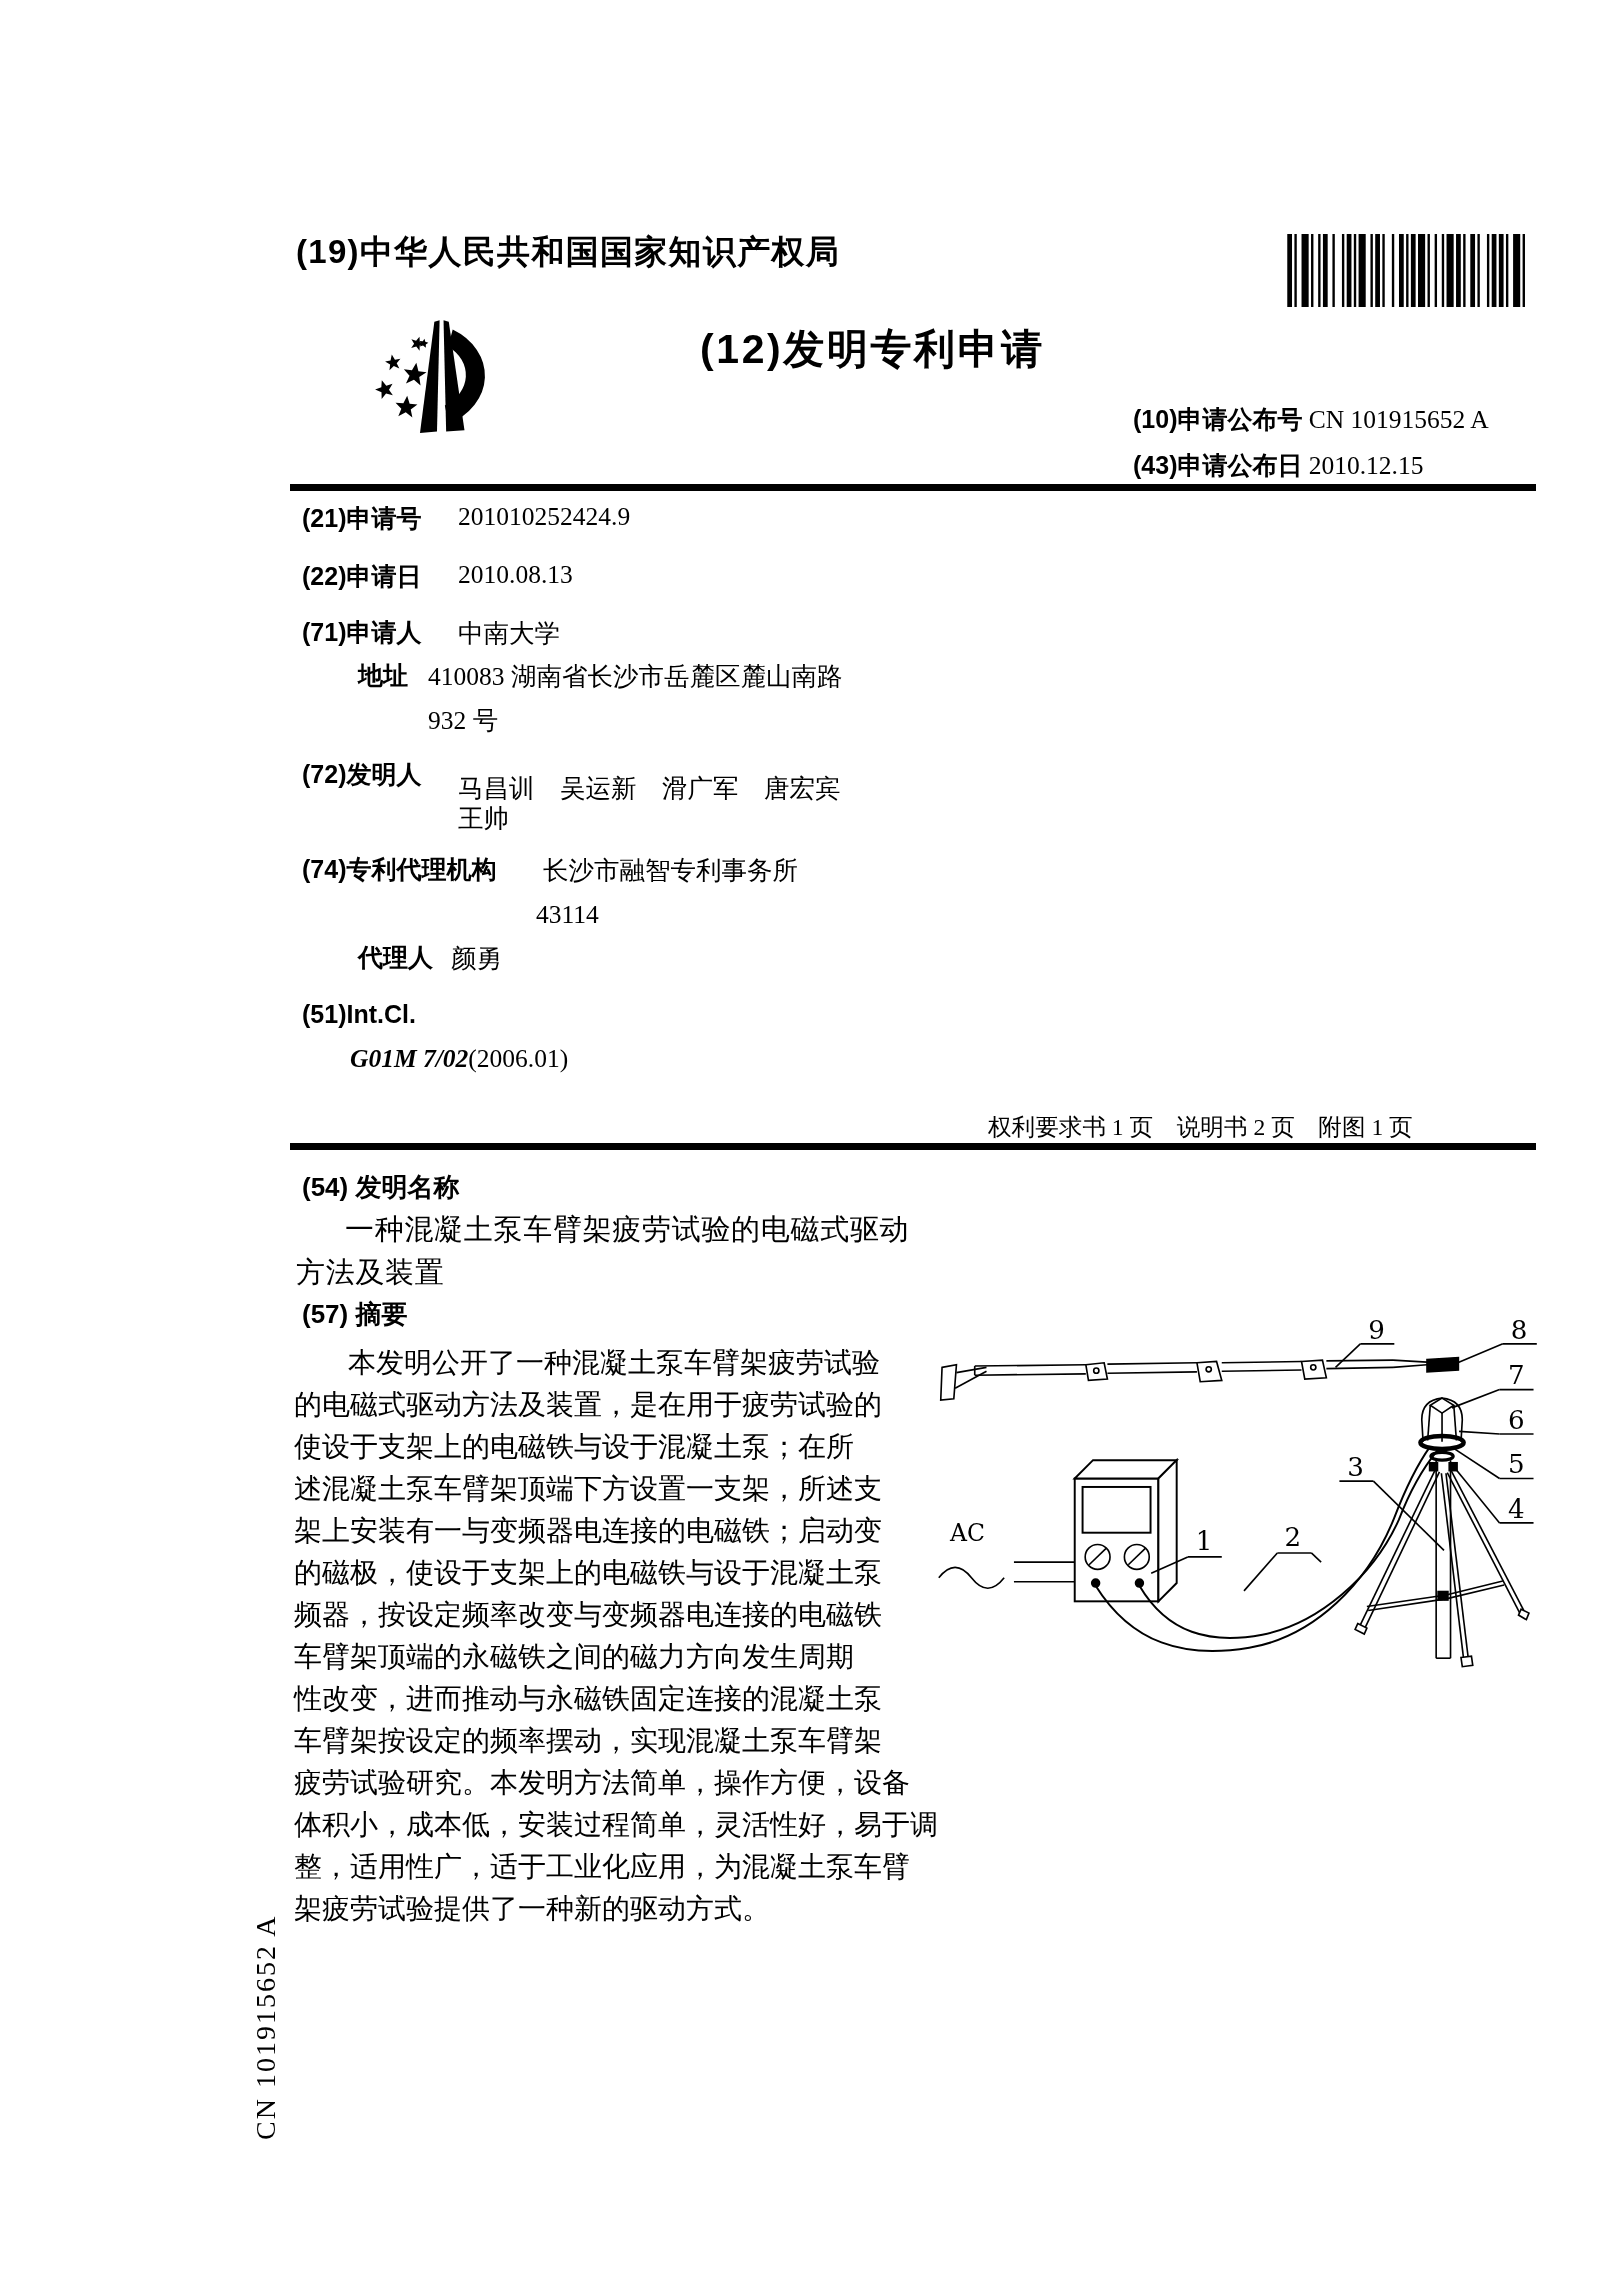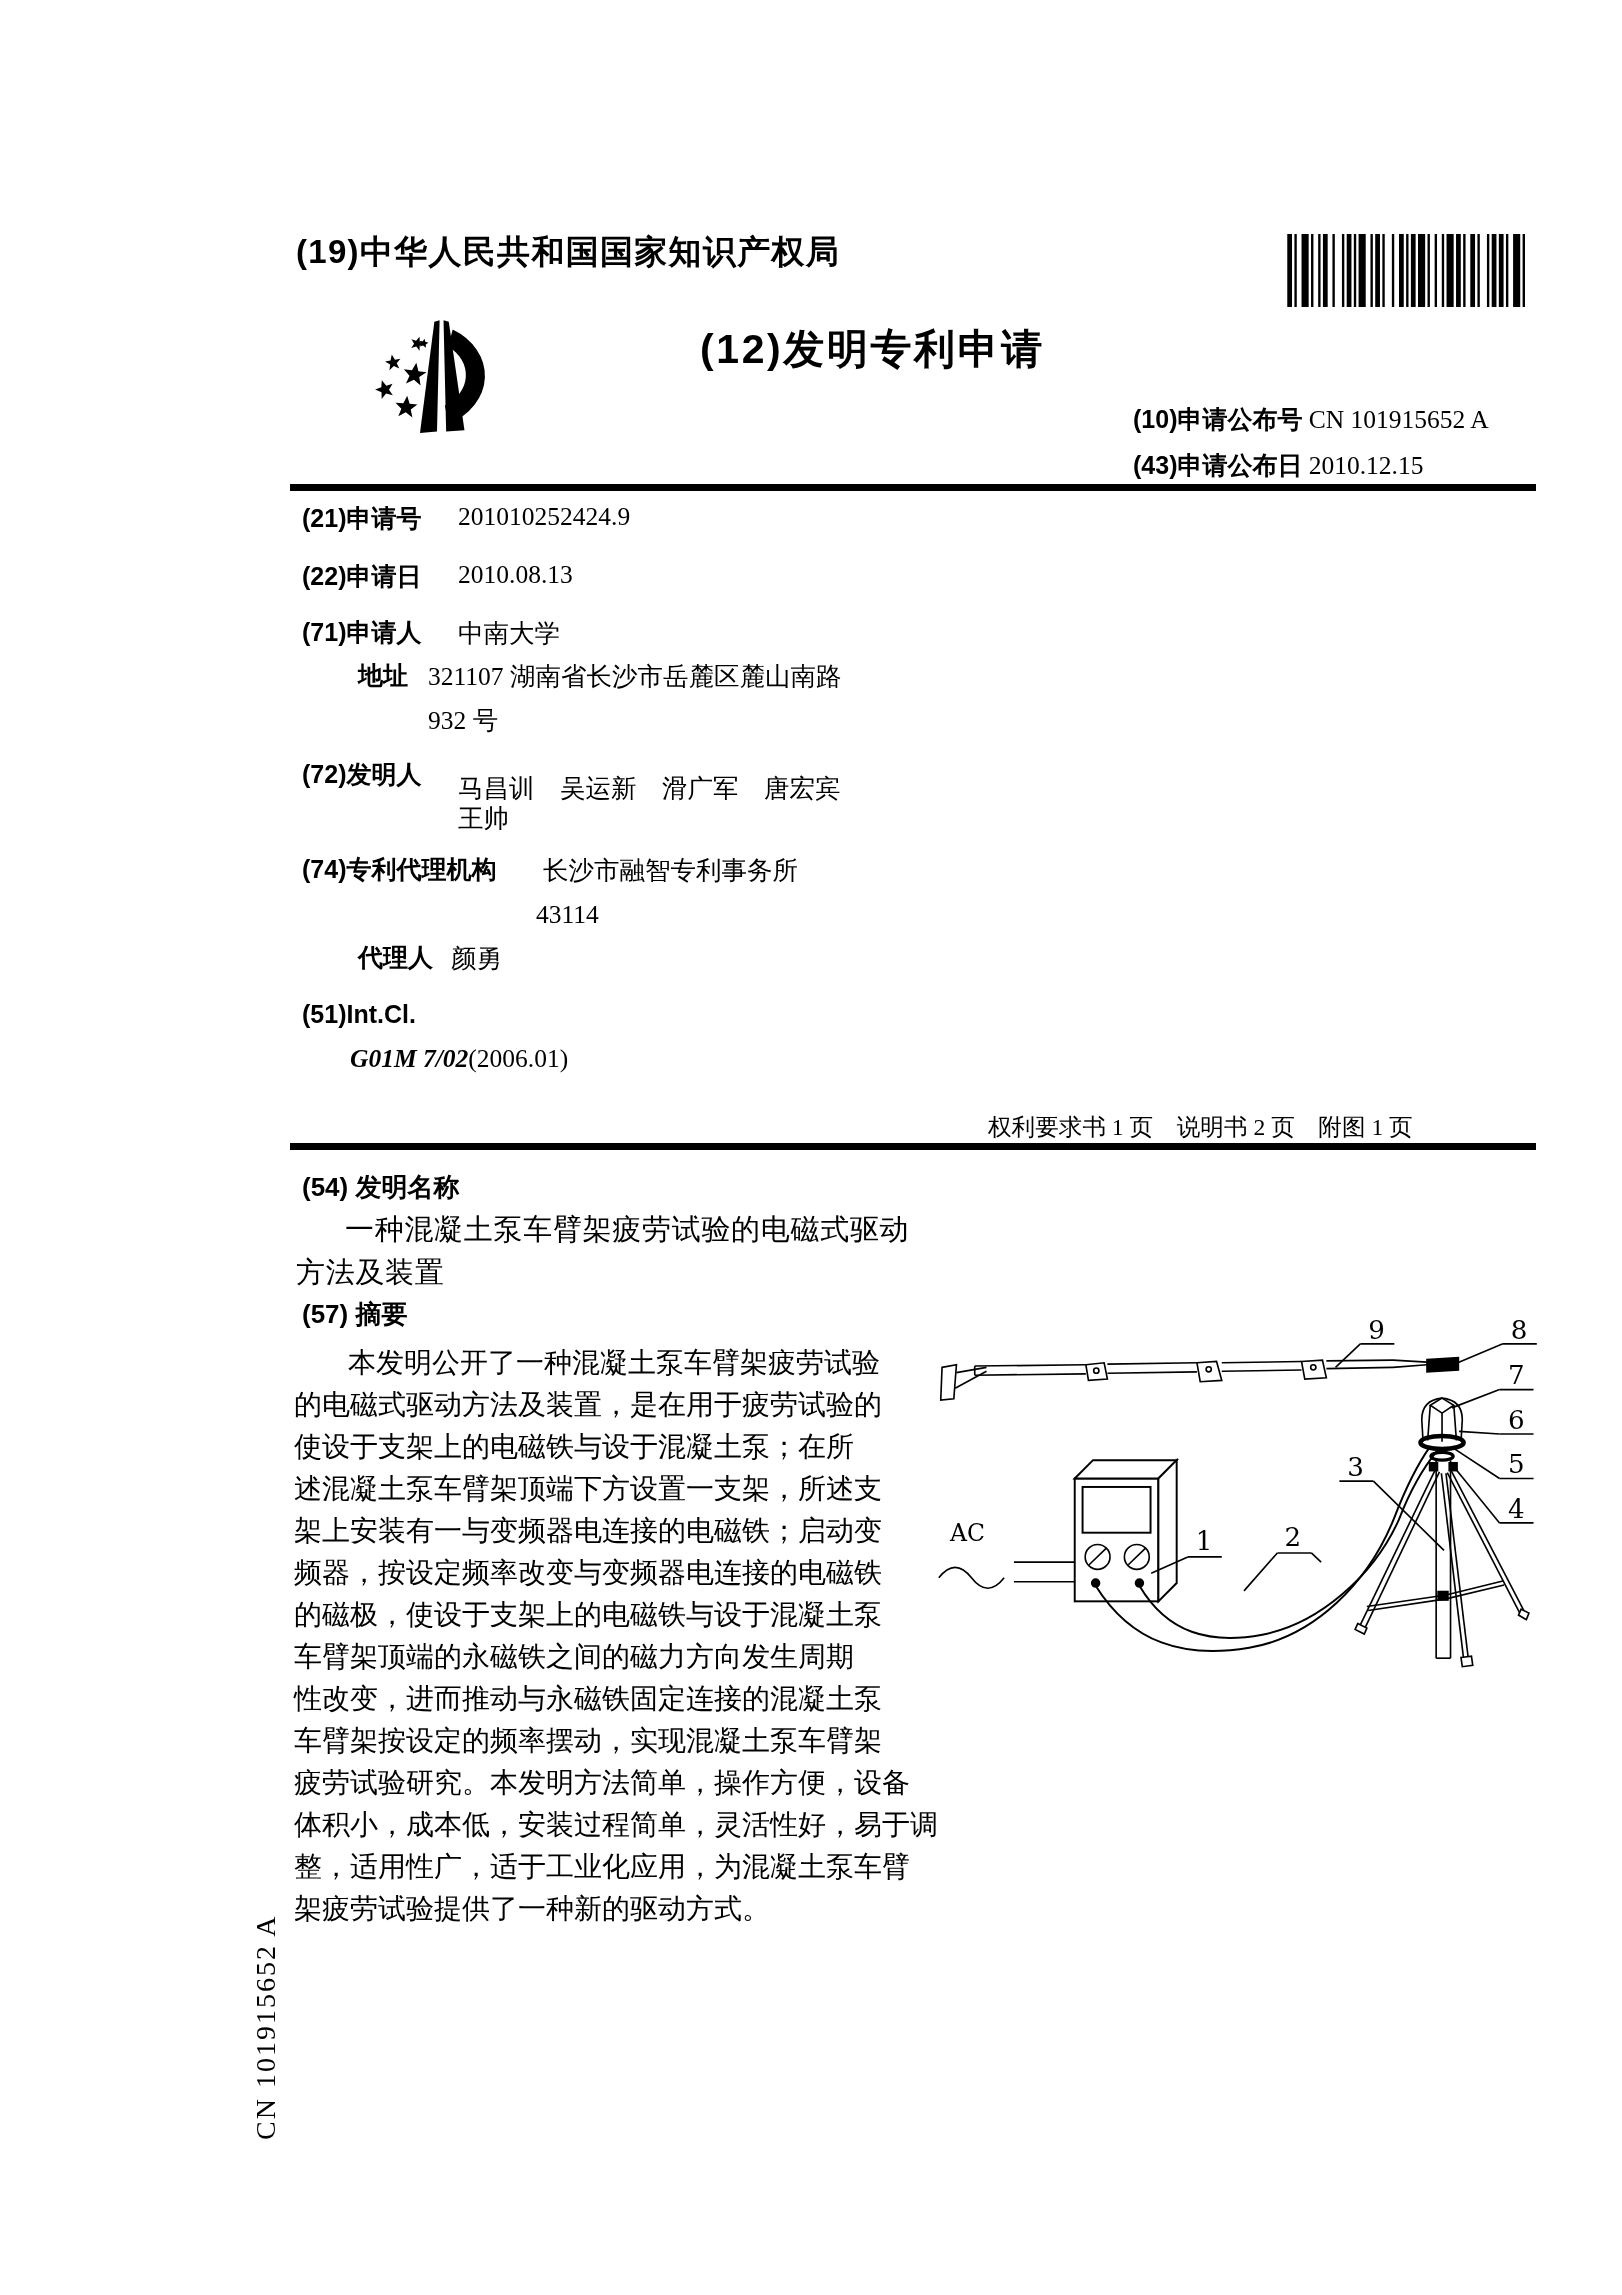--- a/index.html
+++ b/index.html
@@ -104,21 +104,21 @@
   <div class="abs hei f-label" style="left:294px;top:502px;">(21)申请号</div>
   <div class="abs song f-val" style="left:458px;top:502px;">201010252424.9</div>
 
   <div class="abs hei f-label" style="left:294px;top:560px;">(22)申请日</div>
   <div class="abs song f-val" style="left:458px;top:560px;">2010.08.13</div>
 
   <div class="abs hei f-label" style="left:294px;top:616px;">(71)申请人</div>
   <div class="abs song f-val" style="left:458px;top:616px;">中南大学</div>
 
   <div class="abs hei f-label" style="left:350px;top:659px;">地址</div>
-  <div class="abs song f-val" style="left:428px;top:659px;">321107 湖南省长沙市岳麓区麓山南路</div>
+  <div class="abs song f-val" style="left:428px;top:659px;">410083 湖南省长沙市岳麓区麓山南路</div>
   <div class="abs song f-val" style="left:428px;top:703px;">932 号</div>
 
   <div class="abs hei f-label" style="left:294px;top:758px;">(72)发明人</div>
   <div class="abs song f-val" style="left:458px;top:771px;">马昌训　吴运新　滑广军　唐宏宾</div>
   <div class="abs song f-val" style="left:458px;top:801px;">王帅</div>
 
   <div class="abs hei f-label" style="left:294px;top:853px;">(74)专利代理机构</div>
   <div class="abs song f-val" style="left:543px;top:853px;">长沙市融智专利事务所</div>
   <div class="abs song f-val" style="left:536px;top:900px;">43114</div>
 
@@ -138,22 +138,22 @@
   <div class="abs song title-line" style="left:345px;top:1210px;">一种混凝土泵车臂架疲劳试验的电磁式驱动</div>
   <div class="abs song title-line" style="left:296px;top:1253px;">方法及装置</div>
 
   <div class="abs hei sec-label" style="left:294px;top:1297px;">(57) 摘要</div>
   <div class="abstract">
       <div class="abs-line first">本发明公开了一种混凝土泵车臂架疲劳试验</div>
       <div class="abs-line">的电磁式驱动方法及装置，是在用于疲劳试验的</div>
       <div class="abs-line">使设于支架上的电磁铁与设于混凝土泵；在所</div>
       <div class="abs-line">述混凝土泵车臂架顶端下方设置一支架，所述支</div>
       <div class="abs-line">架上安装有一与变频器电连接的电磁铁；启动变</div>
+      <div class="abs-line">的磁极，使设于支架上的电磁铁与设于混凝土泵</div>
       <div class="abs-line">频器，按设定频率改变与变频器电连接的电磁铁</div>
-      <div class="abs-line">的磁极，使设于支架上的电磁铁与设于混凝土泵</div>
       <div class="abs-line">车臂架顶端的永磁铁之间的磁力方向发生周期</div>
       <div class="abs-line">性改变，进而推动与永磁铁固定连接的混凝土泵</div>
       <div class="abs-line">车臂架按设定的频率摆动，实现混凝土泵车臂架</div>
       <div class="abs-line">疲劳试验研究。本发明方法简单，操作方便，设备</div>
       <div class="abs-line">体积小，成本低，安装过程简单，灵活性好，易于调</div>
       <div class="abs-line">整，适用性广，适于工业化应用，为混凝土泵车臂</div>
       <div class="abs-line">架疲劳试验提供了一种新的驱动方式。</div>
     </div>
 
   <svg style="left:935px;top:1302px;" width="635" height="366" viewBox="0 0 970 560" font-family="DejaVu Serif, serif">

